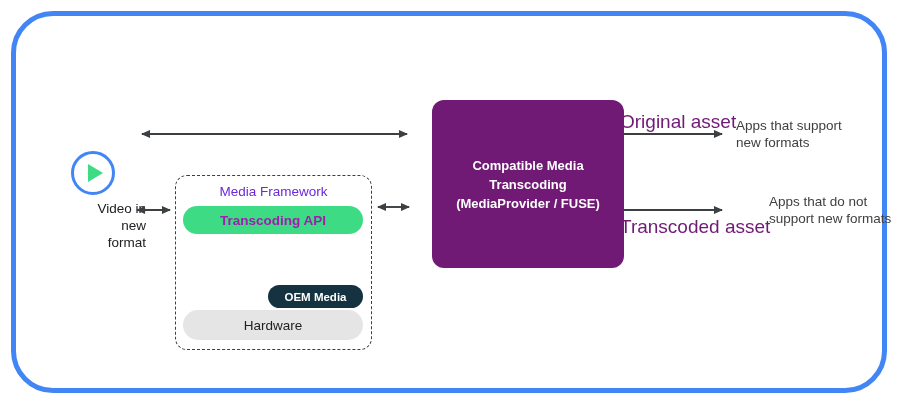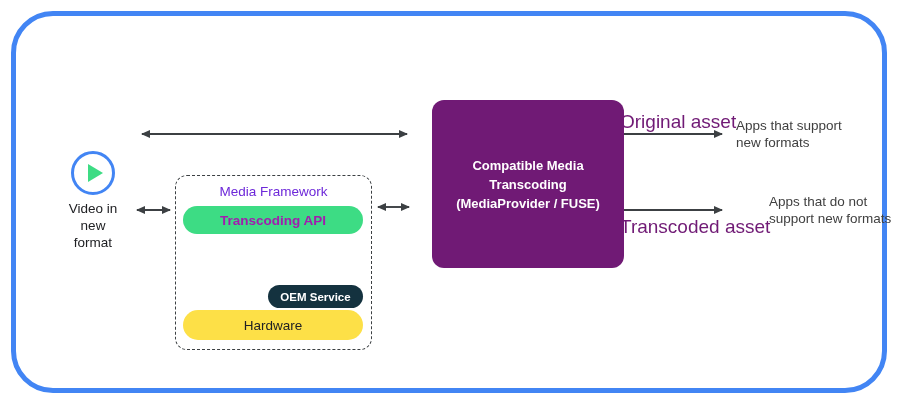--- a/index.html
+++ b/index.html
@@ -55,21 +55,21 @@
     border-top: 9px solid transparent;
     border-bottom: 9px solid transparent;
     border-left: 15px solid #3ddc84;
   }
 
   #video-caption {
     position: absolute;
     left: 40px;
     top: 200px;
     width: 106px;
-    text-align: center;
+    text-align: right;
     font-size: 13.5px;
     line-height: 17px;
     color: #202124;
     white-space: pre-line;
   }
 
   
   #media-framework {
     position: absolute;
     left: 175px;
@@ -140,21 +140,21 @@
     color: #ffffff;
     z-index: 3;
   }
 
   #hardware {
     left: 183px;
     top: 310px;
     width: 180px;
     height: 30px;
     border-radius: 15px;
-    background: #fde047;
+    background: #e5e5e5;
     font-size: 13.5px;
     color: #202124;
   }
 
   
   #cmt-box {
     position: absolute;
     left: 415px;
     top: 100px;
     width: 192px;
@@ -247,21 +247,21 @@
   <div id="media-framework">
     <div id="media-framework-title">Media Framework</div>
   </div>
 
   <div class="pill" id="transcoding-api">
     <span>Transcoding API</span>
   </div>
 
 
   <div class="pill" id="oem-plugin">
-    <span>OEM Service</span>
+    <span>OEM Media</span>
   </div>
 
   <div class="pill" id="hardware">
     <span>Hardware</span>
   </div>
 
   <div id="cmt-box">
     <span>Compatible Media
 Transcoding
 (MediaProvider / FUSE)</span>

